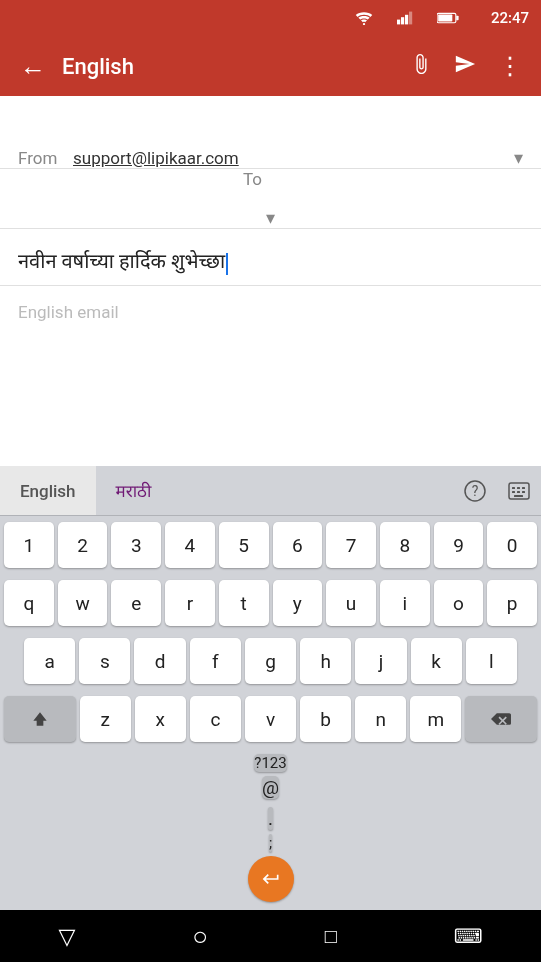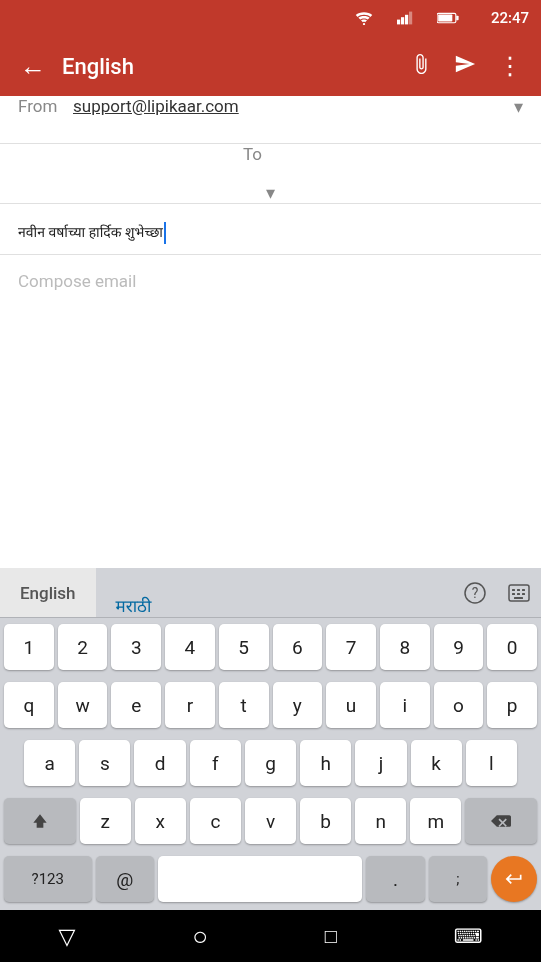--- a/index.html
+++ b/index.html
@@ -53,23 +53,23 @@
     .app-bar-icon {
       color: #fff;
       font-size: 22px;
       cursor: pointer;
       padding: 6px;
     }
 
     
     .email-field {
       display: flex;
-      align-items: flex-start;
+      align-items: flex-end;
       padding: 0 18px;
-      height: 48px;
+      height: 73px;
       border-bottom: 1px solid #e0e0e0;
     }
     .field-label {
       color: #888;
       font-size: 17px;
       width: 55px;
       flex-shrink: 0;
     }
     .field-value {
       color: #333;
@@ -91,21 +91,21 @@
       border-bottom: 1px solid #e0e0e0;
       flex-direction: column;
     }
 
     
     .subject-field {
       padding: 18px 18px 10px;
       border-bottom: 1px solid #e0e0e0;
     }
     .subject-text {
-      font-size: 14px;
+      font-size: 20px;
       color: #222;
       line-height: 1.4;
     }
     .cursor {
       display: inline-block;
       width: 2px;
       height: 22px;
       background: #1a73e8;
       vertical-align: middle;
       margin-left: 1px;
@@ -145,22 +145,21 @@
       align-items: center;
       font-size: 17px;
       font-weight: 500;
       cursor: pointer;
     }
     .lang-tab.active {
       background: #e8e8e8;
       color: #555;
     }
     .lang-tab.marathi {
-      color: #0369a1;
-      align-items: flex-end;
+      color: #701a75;
     }
     .lang-tab-spacer {
       flex: 1;
     }
     .lang-tab-icon {
       width: 44px;
       height: 44px;
       display: flex;
       align-items: center;
       justify-content: center;
@@ -297,21 +296,21 @@
   <span class="field-label">To</span>
   <span style="flex:1;"></span>
   <span class="dropdown-icon">▾</span>
 </div>
 
 <div class="subject-field">
   <span class="subject-text">नवीन वर्षाच्या हार्दिक शुभेच्छा</span><span class="cursor"></span>
 </div>
 
 <div class="compose-body">
-  <span class="compose-placeholder">Compose email</span>
+  <span class="compose-placeholder">English email</span>
 </div>
 
 <div class="keyboard">
 
   <div class="lang-tabs">
     <div class="lang-tab active">
       <span>English</span>
     </div>
     <div class="lang-tab marathi">
       <span>मराठी</span>
@@ -388,21 +387,21 @@
     <div class="key">b</div>
     <div class="key">n</div>
     <div class="key">m</div>
     <div class="key key-gray key-backspace" style="flex:1.4;">
       <svg width="20" height="18" viewBox="0 0 24 20" fill="#444">
         <path d="M22 3H7L0 10l7 7h15c1.1 0 2-.9 2-2V5c0-1.1-.9-2-2-2zm-3 12.59L17.59 17 14 13.41 10.41 17 9 15.59 12.59 12 9 8.41 10.41 7 14 10.59 17.59 7 19 8.41 15.41 12 19 15.59z"></path>
       </svg>
     </div>
   </div>
 
-  <div class="key-row" style="padding-bottom: 6px;">
+  <div class="key-row" style="padding-bottom: 6px; flex-direction: column;">
     <div class="key key-gray key-wide" style="flex:1.5; font-size:15px;">?123</div>
     <div class="key key-gray">@</div>
     <div class="key key-space" style="flex:3.5;"></div>
     <div class="key key-gray key-punct">.</div>
     <div class="key key-gray key-punct" style="font-size:15px;">;</div>
     <div class="key key-enter">
       <svg width="20" height="20" viewBox="0 0 24 24" fill="white">
         <path d="M19 7v4H5.83l3.58-3.59L8 6l-6 6 6 6 1.41-1.41L5.83 13H21V7z"></path>
       </svg>
     </div>

